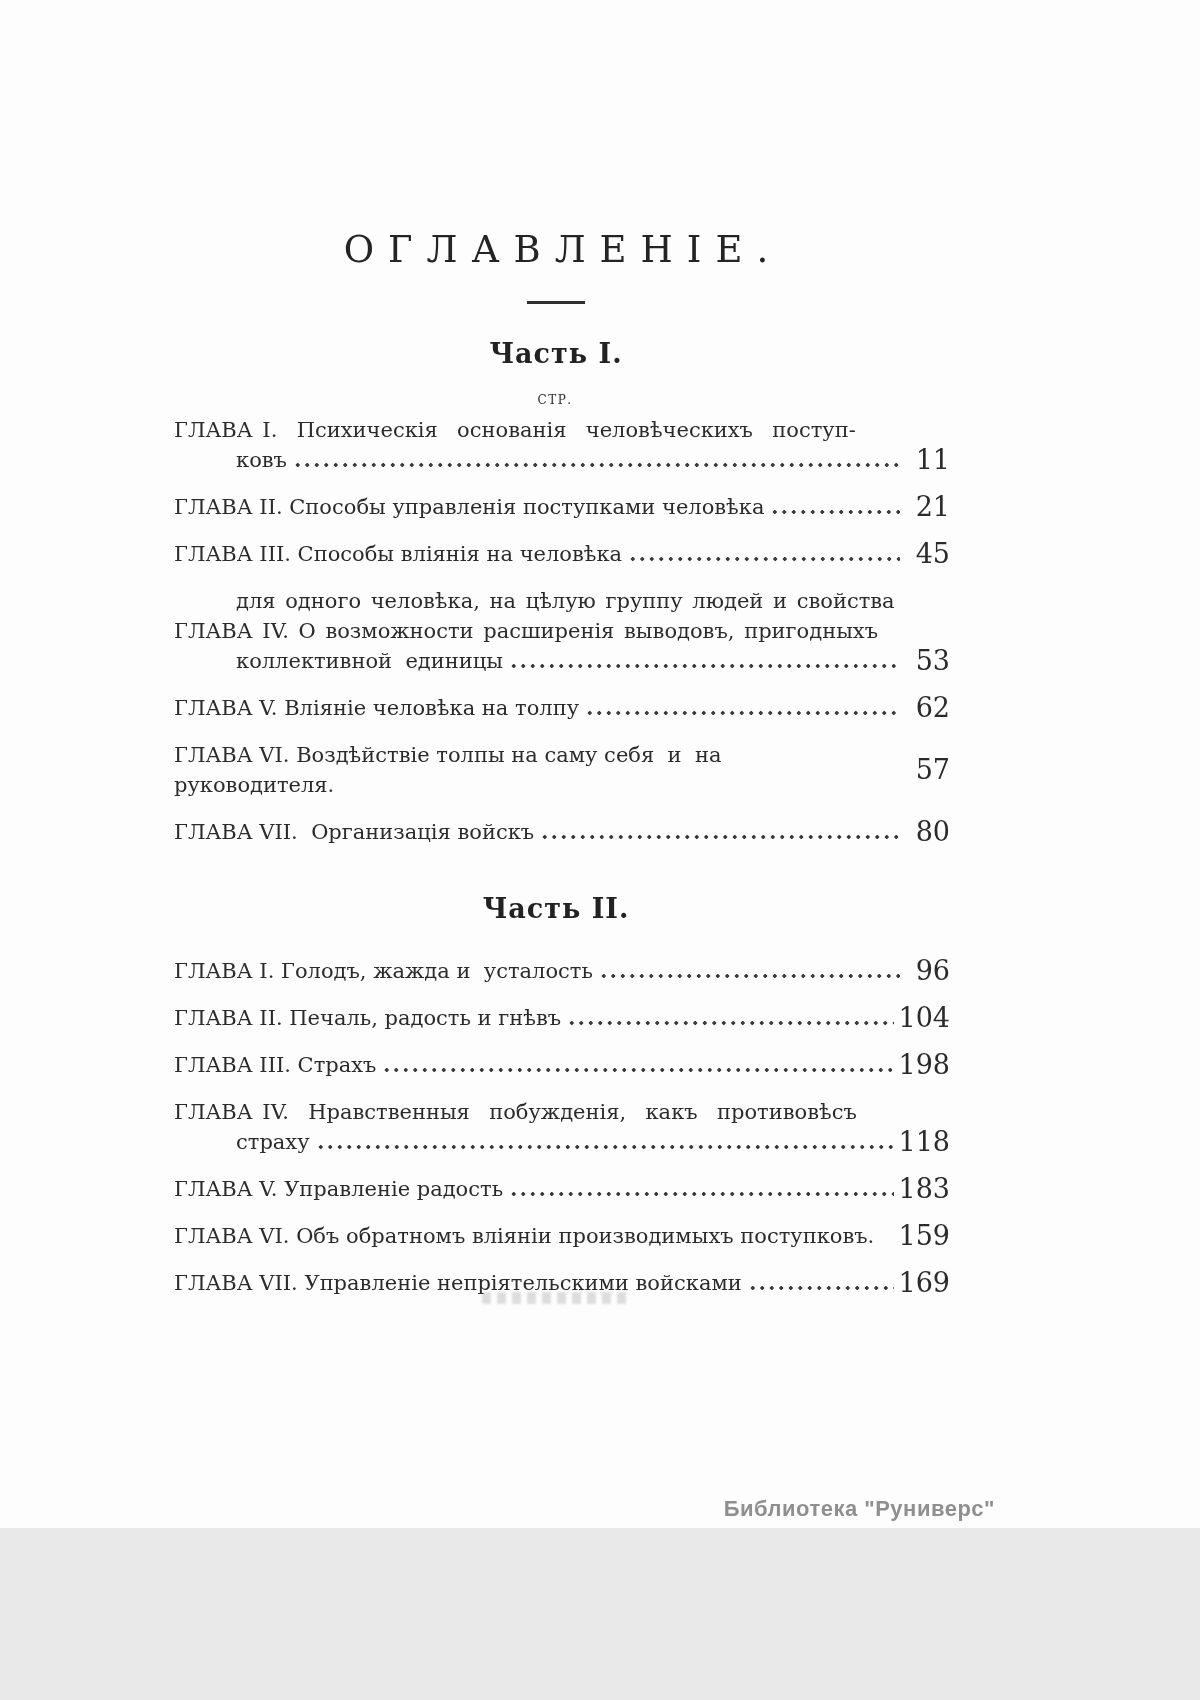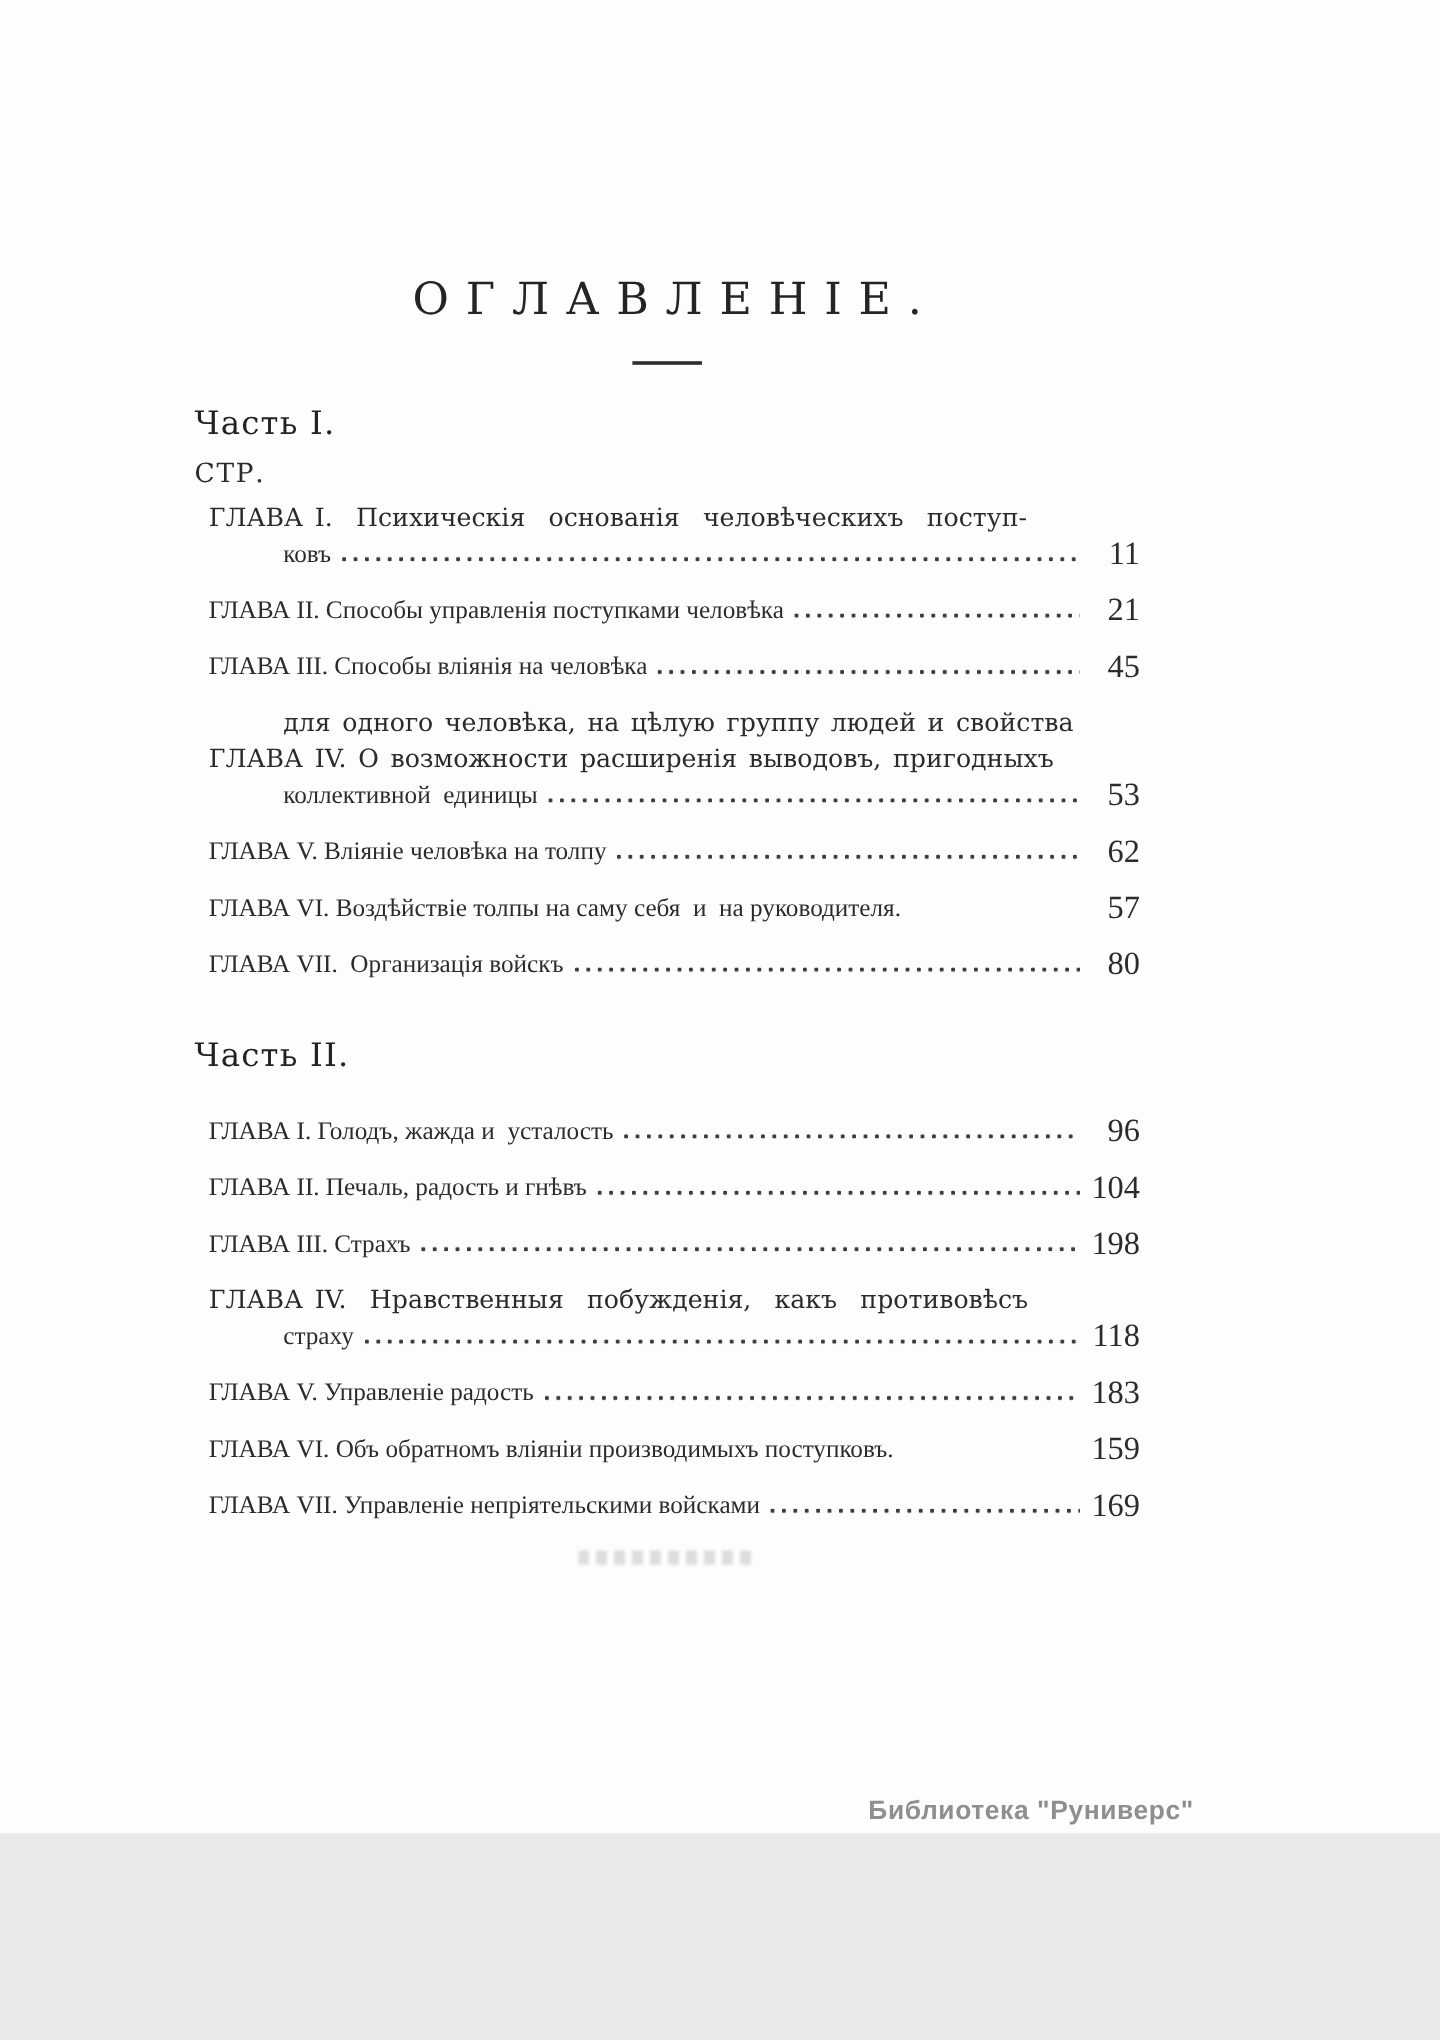--- a/index.html
+++ b/index.html
@@ -30,50 +30,49 @@
     color: #242424;
     white-space: pre-wrap;
   }
   .title-divider {
     width: 58px;
     border: none;
     border-top: 3px solid #2f2f2f;
     margin: 30px auto 0 auto;
   }
   .part-heading {
-    text-align: left;
+    text-align: center;
     font-size: 27px;
-    font-weight: normal;
+    font-weight: bold;
     color: #222;
     letter-spacing: 1px;
   }
   .part1 .part-heading { margin-top: 34px; }
   .part2 { margin-top: 46px; }
   .page-col-header {
-    text-align: left;
-    font-size: 22px;
+    text-align: center;
+    font-size: 12px;
     letter-spacing: 1.5px;
-    margin-top: 14px;
+    margin-top: 24px;
     padding-right: 2px;
     color: #2b2b2b;
   }
   .entries { margin-top: 8px; }
   .part2 .entries { margin-top: 32px; }
   .entry { margin-bottom: 17px; margin-left: 12px; }
   .line, .lastline {
     font-size: 21px;
     line-height: 30px;
     white-space: pre-wrap;
   }
   .line { word-spacing: 3px; }
   .cont { padding-left: 62px; }
   .lastline {
     display: flex;
-    align-items: flex-start;
-    font-family: Liberation Serif, serif;
+    align-items: center;
   }
   .lastline .txt { white-space: pre-wrap; }
   .leader {
     flex: 1 1 auto;
     align-self: flex-end;
     height: 6px;
     margin: 0 4px 7px 6px;
     min-width: 10px;
     background-image: radial-gradient(circle, #3b3b3b 1.6px, transparent 2px);
     background-size: 9.5px 6px;

